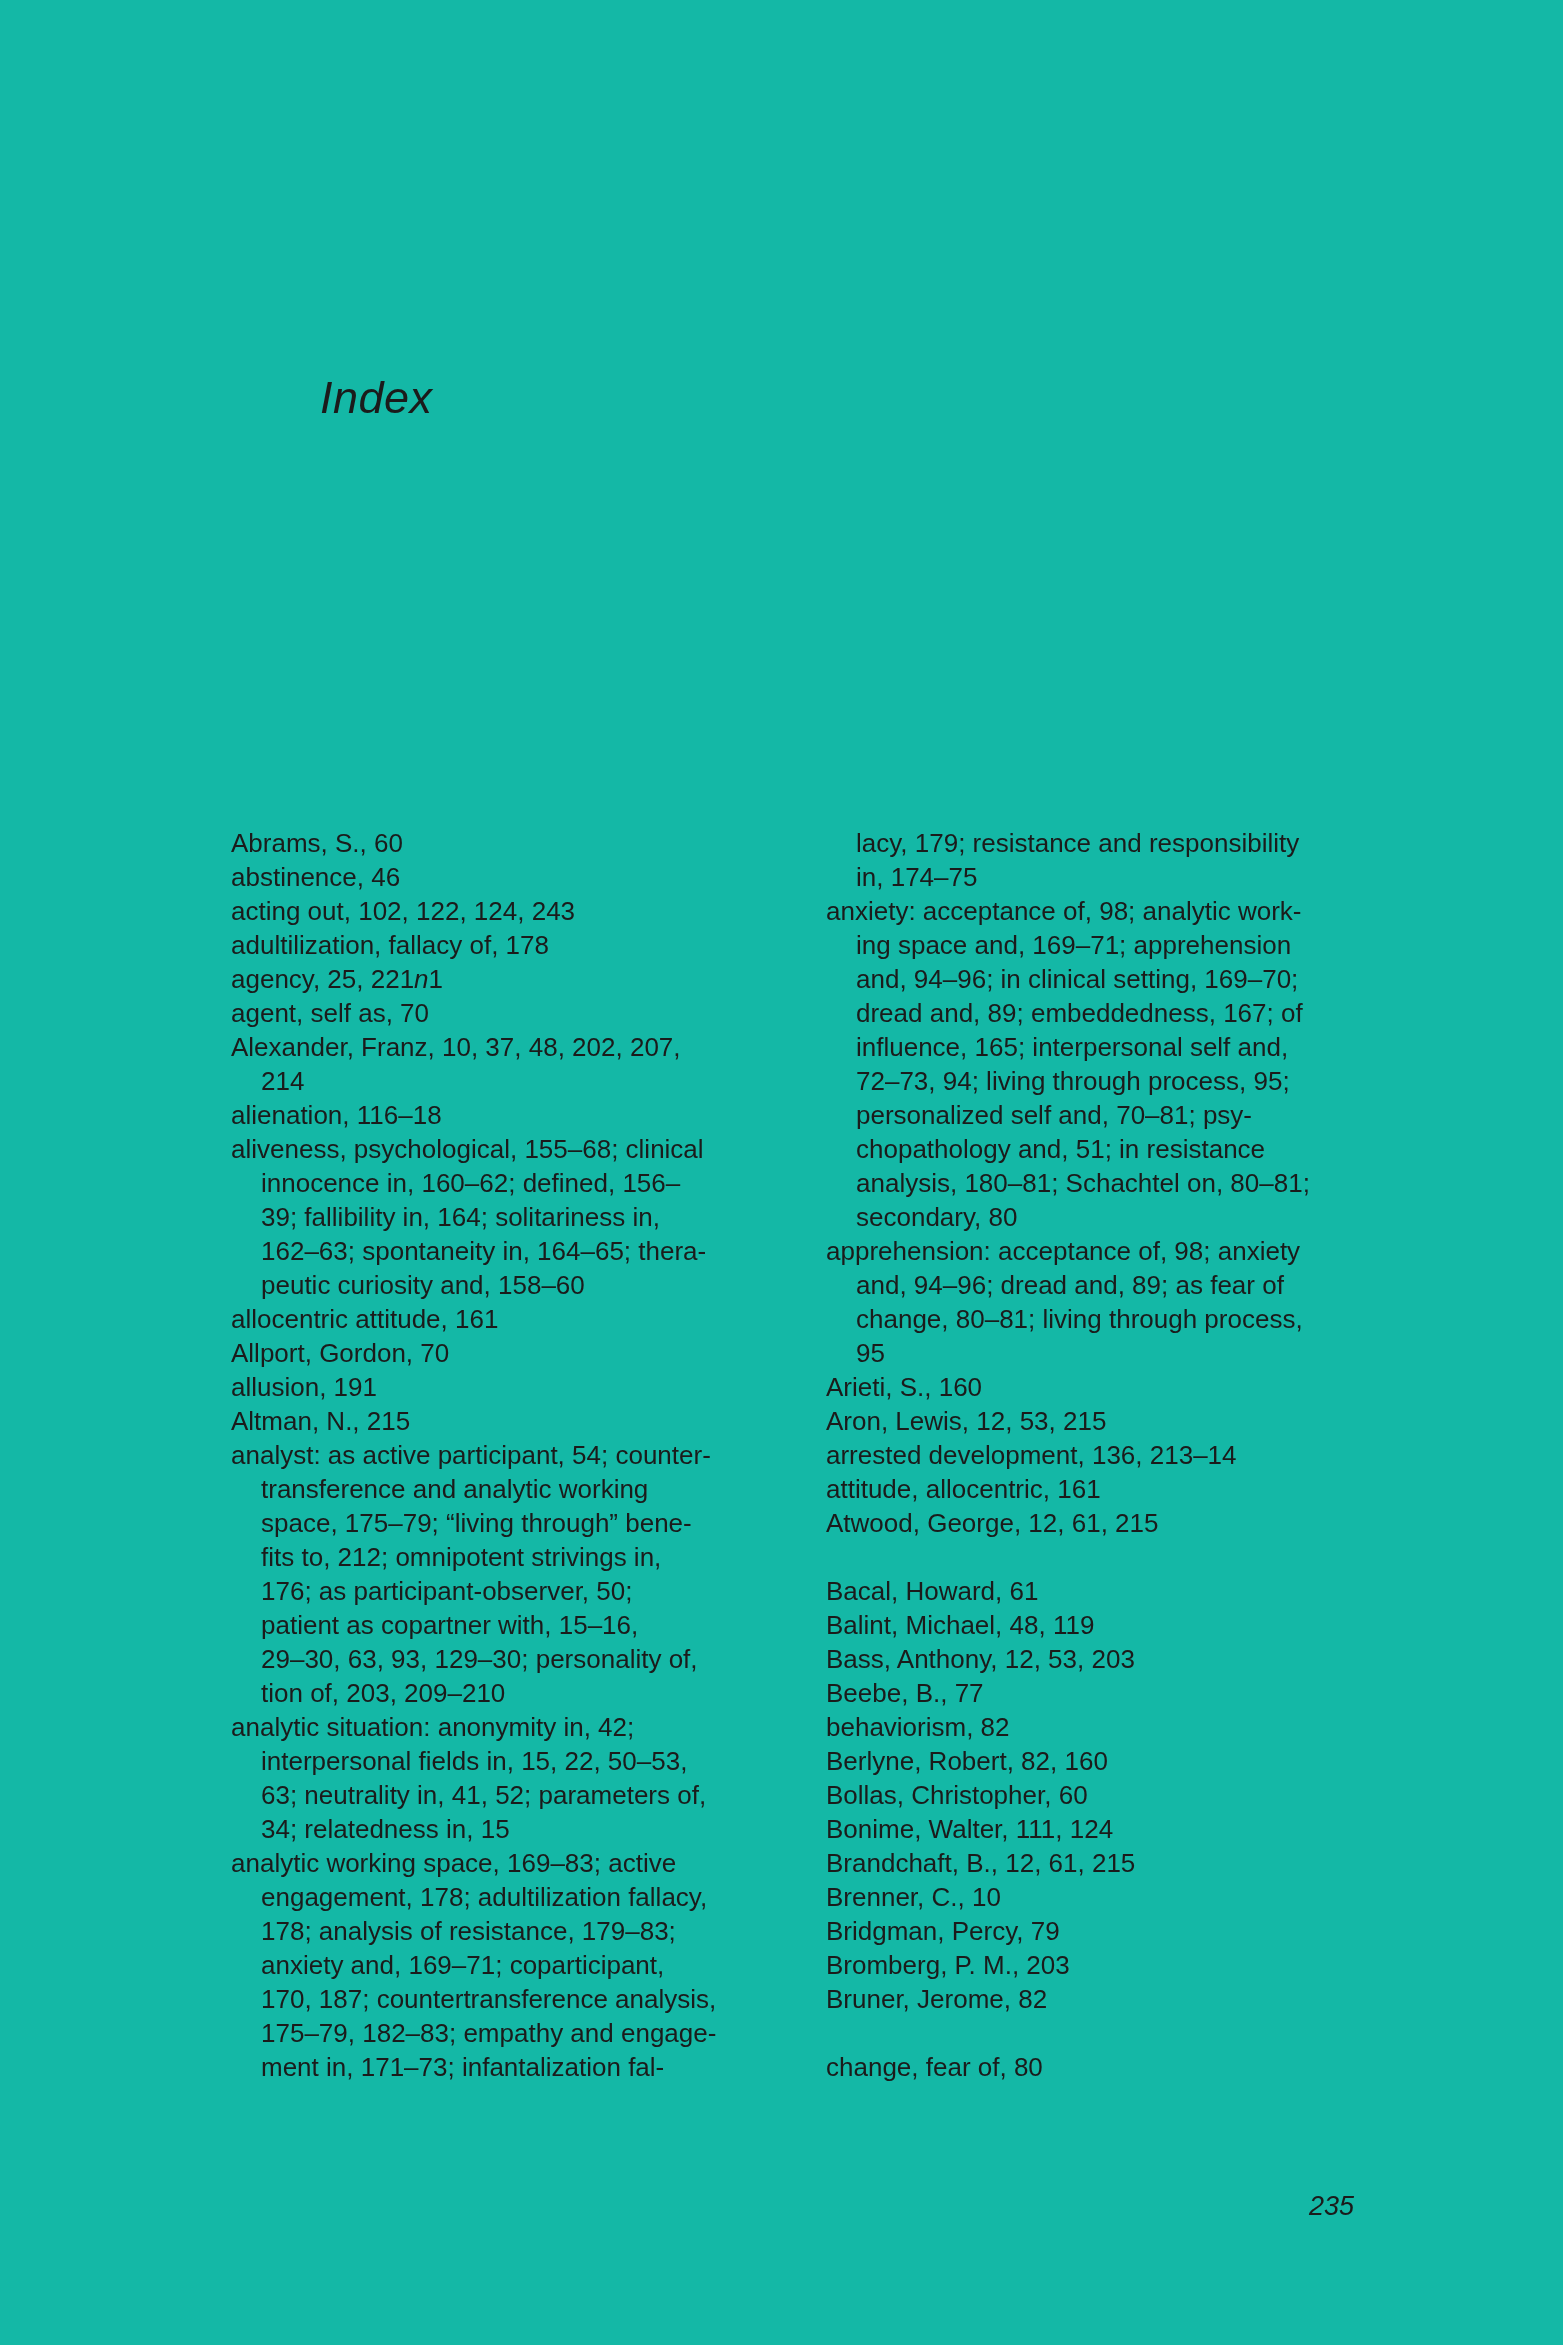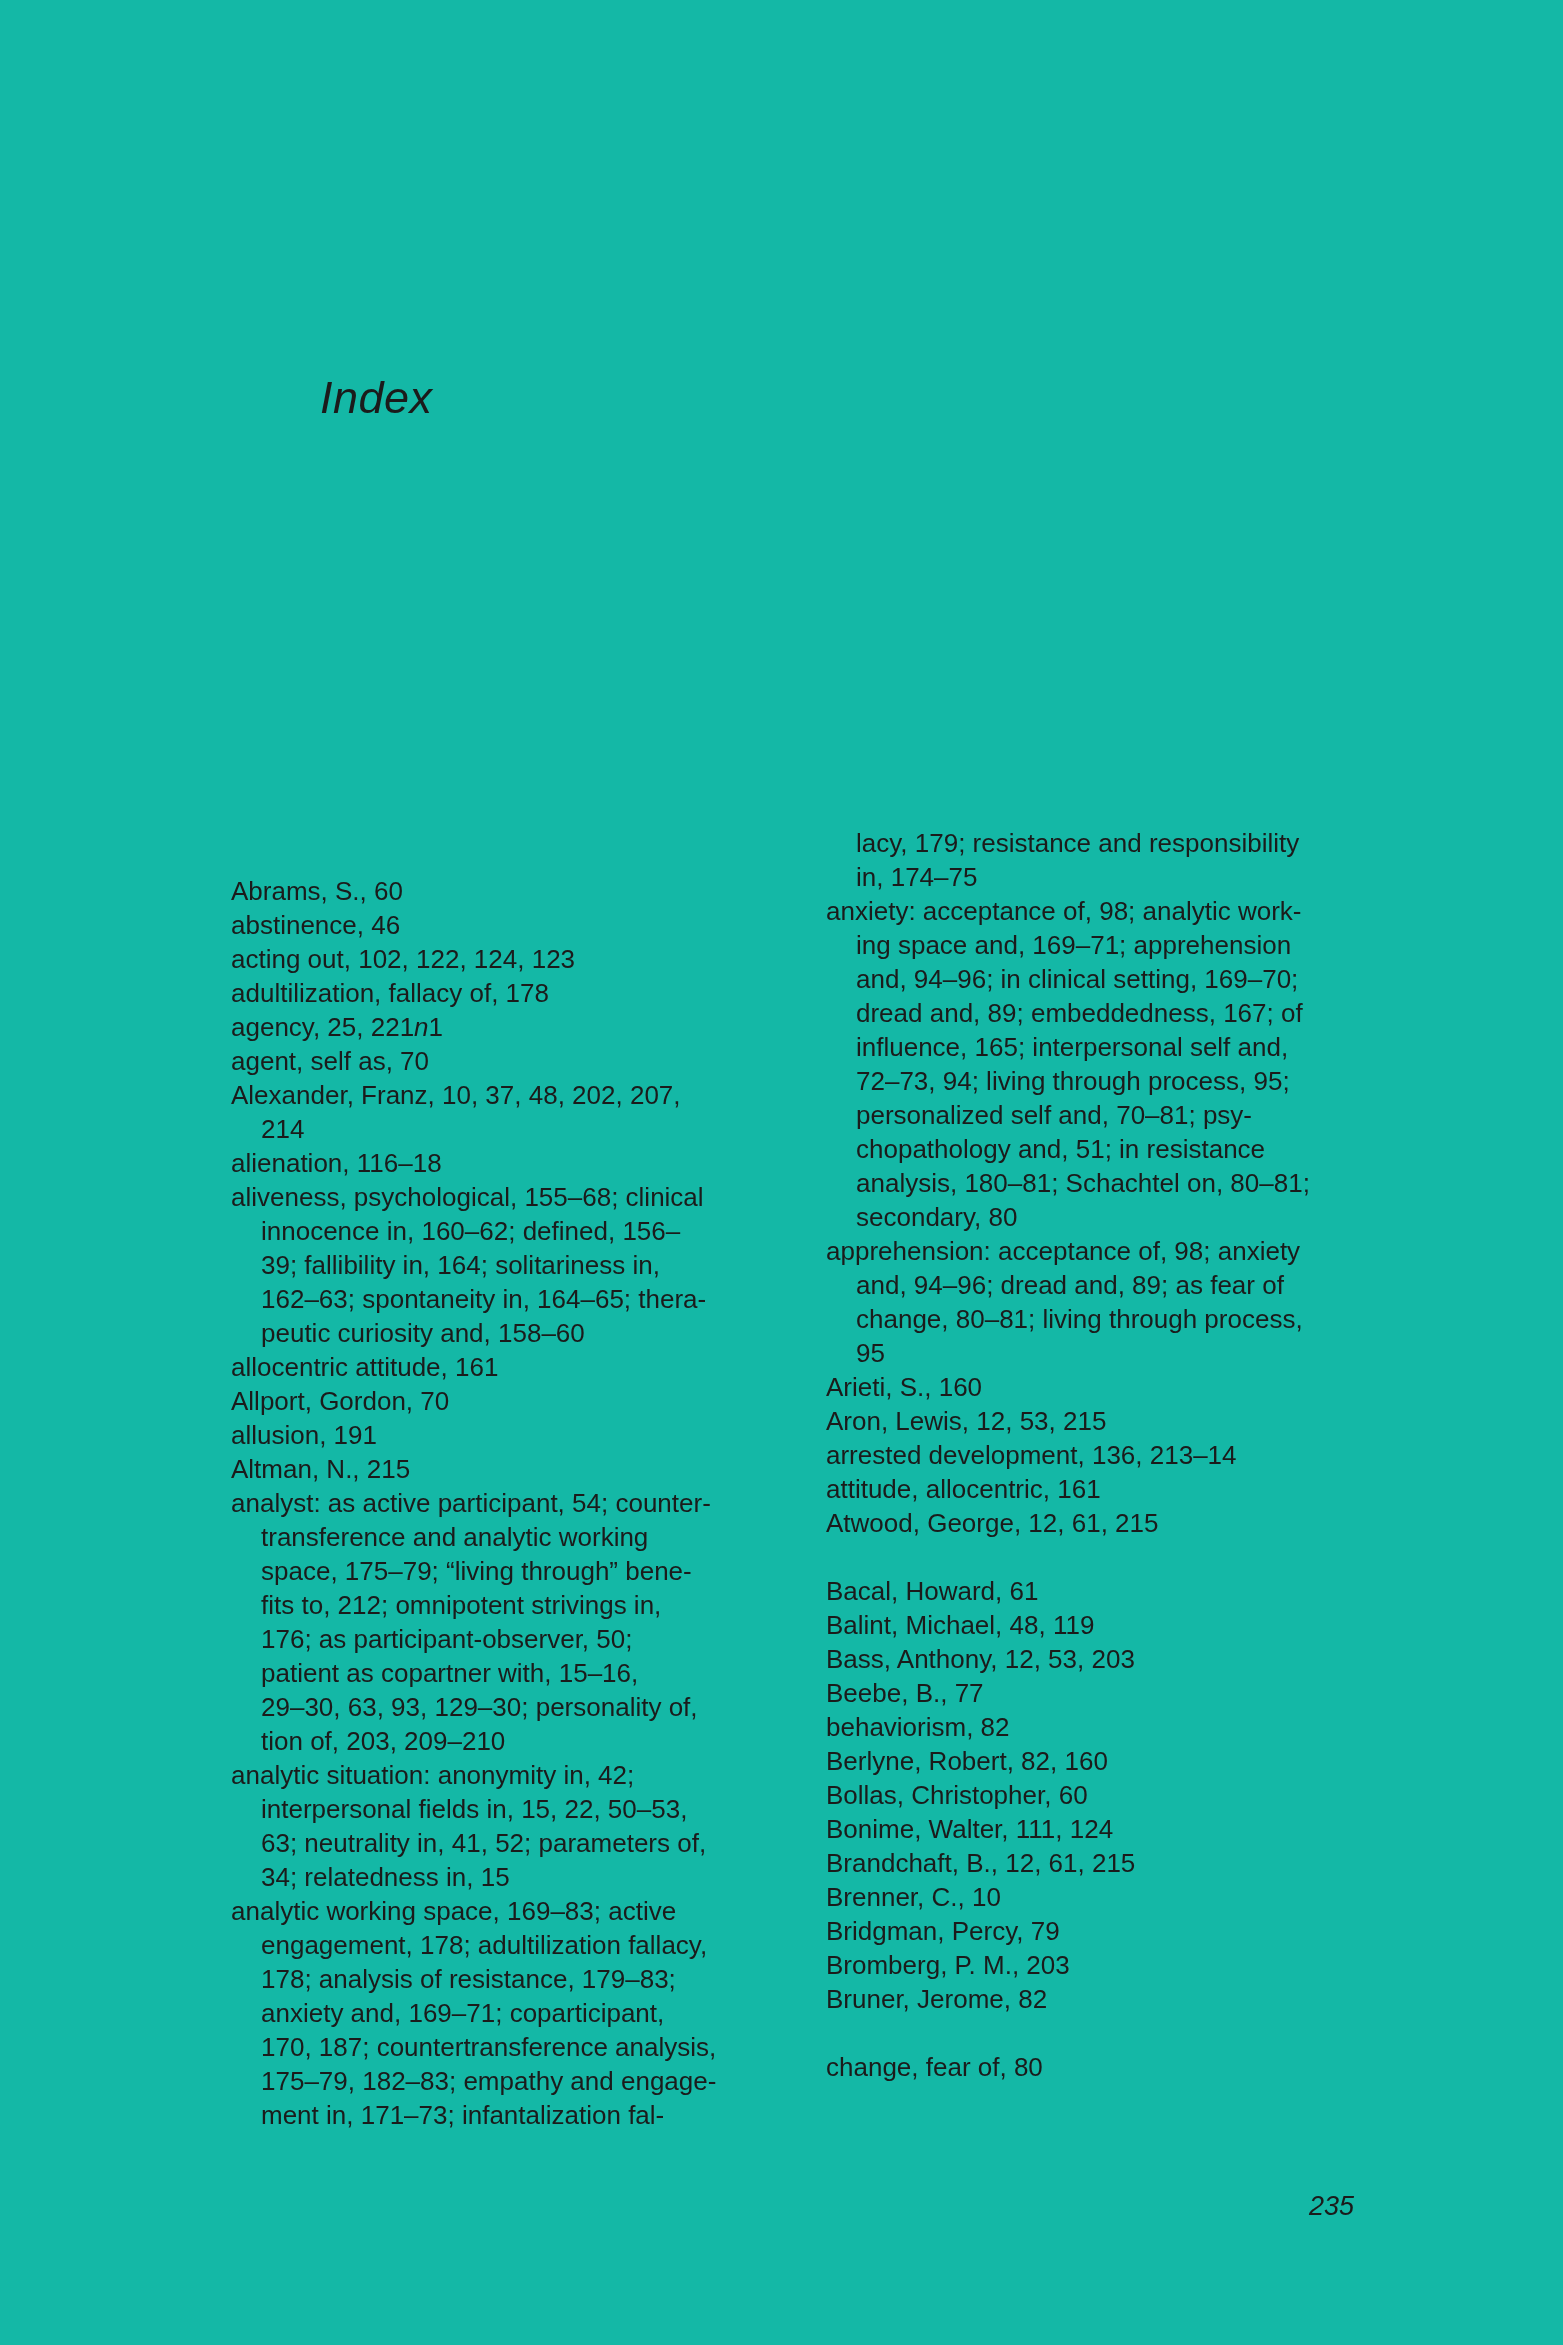--- a/index.html
+++ b/index.html
@@ -24,42 +24,42 @@
     letter-spacing: 0.5px;
   }
   .col {
     position: absolute;
     top: 826px;
     width: 560px;
     font-size: 26px;
     line-height: 34px;
     white-space: nowrap;
   }
-  .col-left  { left: 231px; margin-top: 48px; }
+  .col-left  { left: 231px; }
   .col-right { left: 826px; }
   .line { height: 34px; }
   .line.indent { padding-left: 30px; }
   .pagenum {
     position: absolute;
     left: 1309px;
     top: 2190px;
     font-style: italic;
     font-size: 27px;
     line-height: 1.2;
   }
 </style>
 </head>
 <body>
 
 <div class="page">
   <h1 class="title">Index</h1>
   <div class="col col-left">
       <div class="line"><span>Abrams, S., 60</span></div>
       <div class="line"><span>abstinence, 46</span></div>
-      <div class="line"><span>acting out, 102, 122, 124, 123</span></div>
+      <div class="line"><span>acting out, 102, 122, 124, 243</span></div>
       <div class="line"><span>adultilization, fallacy of, 178</span></div>
       <div class="line"><span>agency, 25, 221</span><i>n</i><span>1</span></div>
       <div class="line"><span>agent, self as, 70</span></div>
       <div class="line"><span>Alexander, Franz, 10, 37, 48, 202, 207,</span></div>
       <div class="line indent"><span>214</span></div>
       <div class="line"><span>alienation, 116–18</span></div>
       <div class="line"><span>aliveness, psychological, 155–68; clinical</span></div>
       <div class="line indent"><span>innocence in, 160–62; defined, 156–</span></div>
       <div class="line indent"><span>39; fallibility in, 164; solitariness in,</span></div>
       <div class="line indent"><span>162–63; spontaneity in, 164–65; thera-</span></div>

